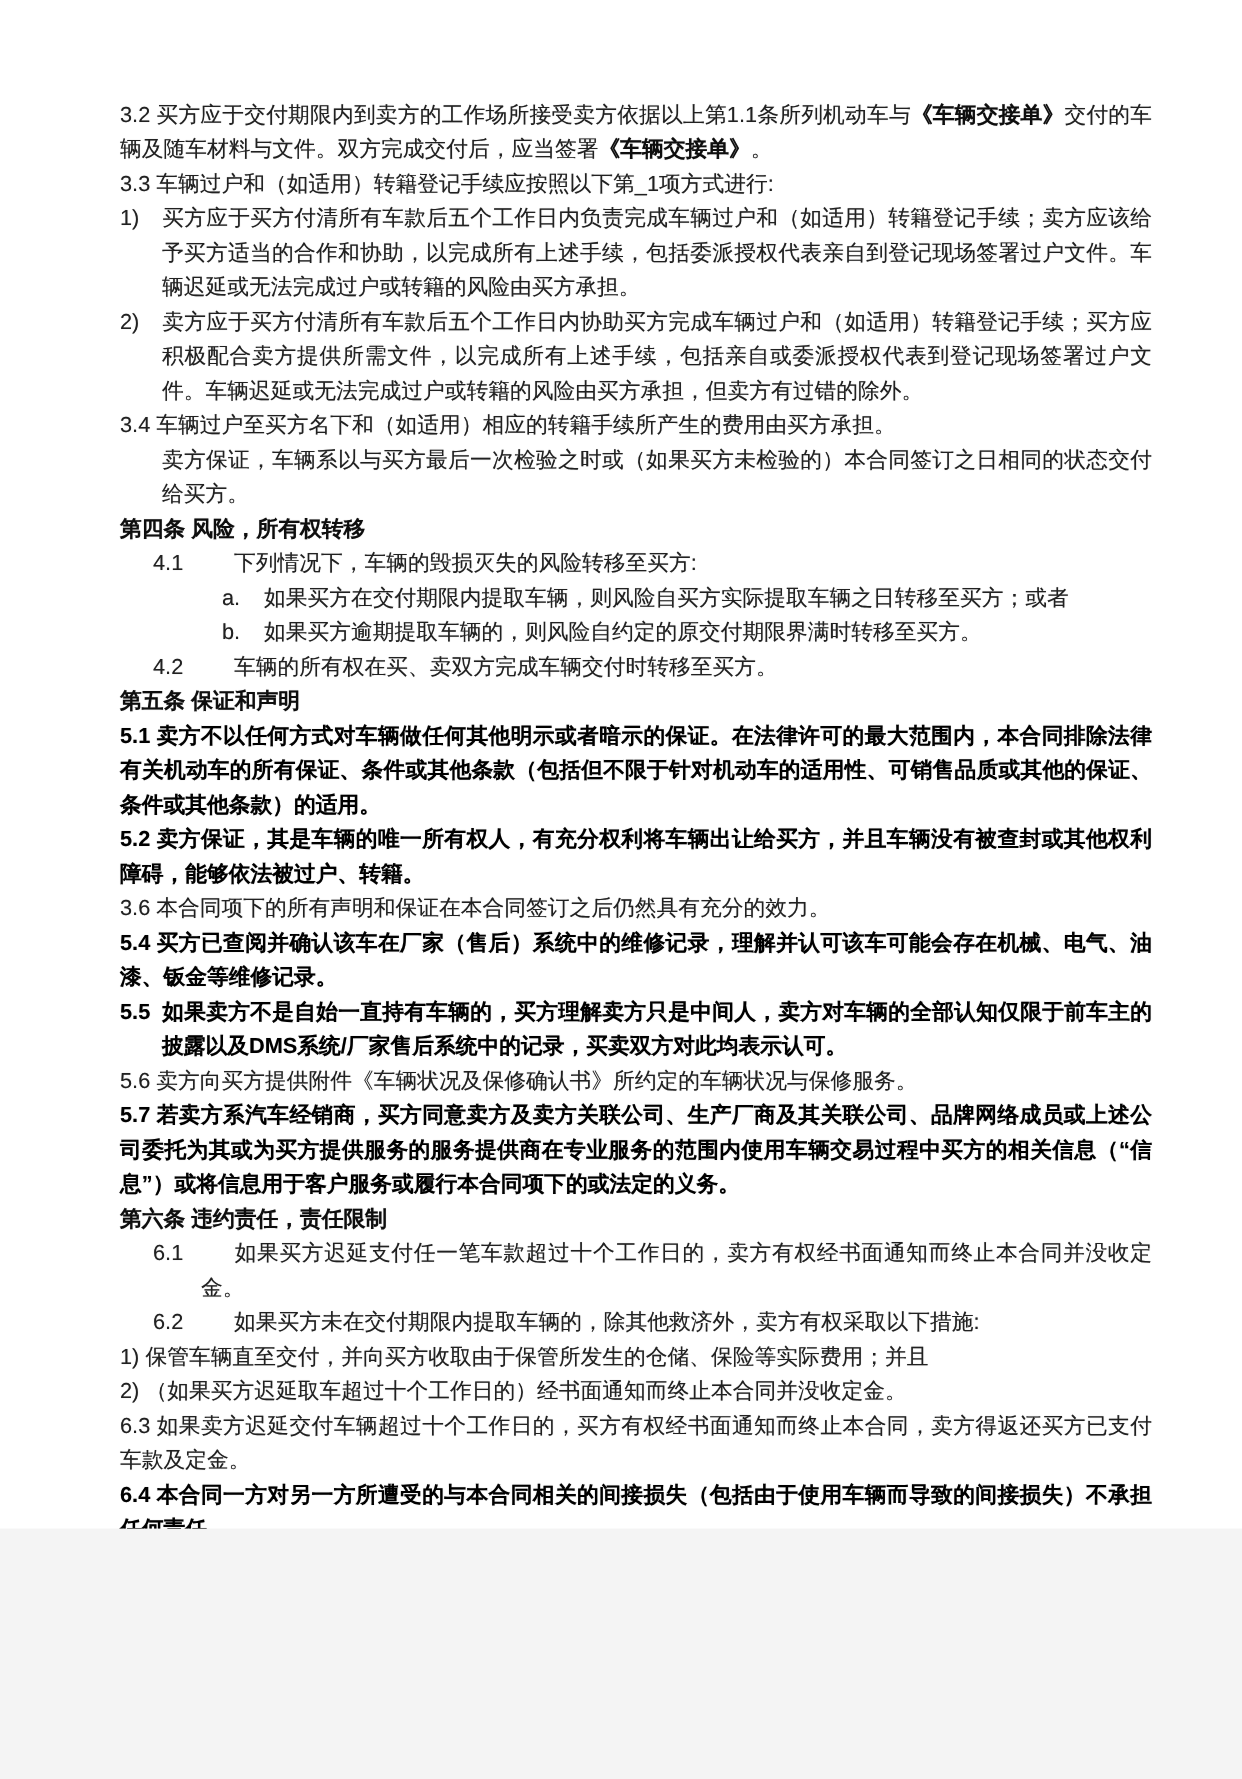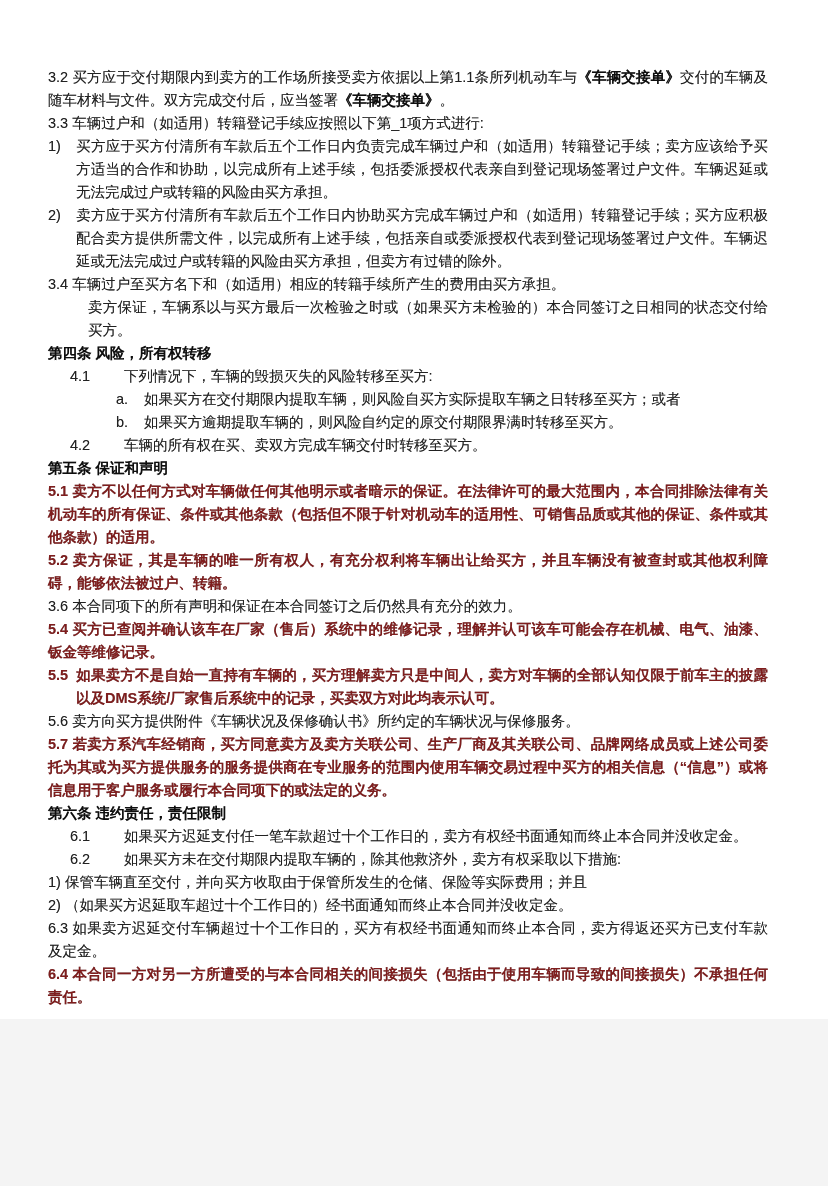--- a/index.html
+++ b/index.html
@@ -5,42 +5,42 @@
   html, body { margin: 0; padding: 0; }
   body {
     width: 828px; height: 1186px;
     background: #f4f4f4;
     font-family: "Liberation Sans", "DejaVu Sans", sans-serif;
   }
   .page {
     box-sizing: border-box;
     width: 828px; height: 1019px;
     background: #ffffff;
-    padding: 66px 60px 0 48px;
+    padding: 66px 60px 0 80px;
     overflow: hidden;
     color: #212121;
     text-shadow: 0 0 0.5px rgba(30,30,30,0.45);
   }
   .block {
     font-size: 14.5px;
     line-height: 23px;
     text-align: justify;
     margin: 0;
   }
   .heading {
     font-weight: bold;
     color: #0e0e0e;
     text-align: left;
   }
-  .bold { font-weight: bold; color: #7f1d1d; }
+  .bold { font-weight: bold; color: #000000; }
   .seg-bold { font-weight: bold; color: #0e0e0e; }
   .hang { padding-left: 28px; text-indent: -28px; }
   .tab  { padding-left: 54px; text-indent: -54px; }
   .sub  { margin-left: 68px; padding-left: 28px; text-indent: -28px; }
-  .indent { margin-left: 40px; }
+  .indent { margin-left: 28px; }
   .marker.fixed { display: inline-block; text-indent: 0; }
   .hang > .marker.fixed { width: 28px; }
   .tab  > .marker.fixed { width: 54px; margin-left: 22px; }
   .sub  > .marker.fixed { width: 28px; }
 </style>
 </head>
 <body>
 
 <div class="page">
     <div class="block para"><span class="marker">3.2</span> <span>买方应于交付期限内到卖方的工作场所接受卖方依据以上第1.1条所列机动车与</span><span class="seg-bold">《车辆交接单》</span><span>交付的车辆及随车材料与文件。双方完成交付后，应当签署</span><span class="seg-bold">《车辆交接单》</span><span>。</span></div>

